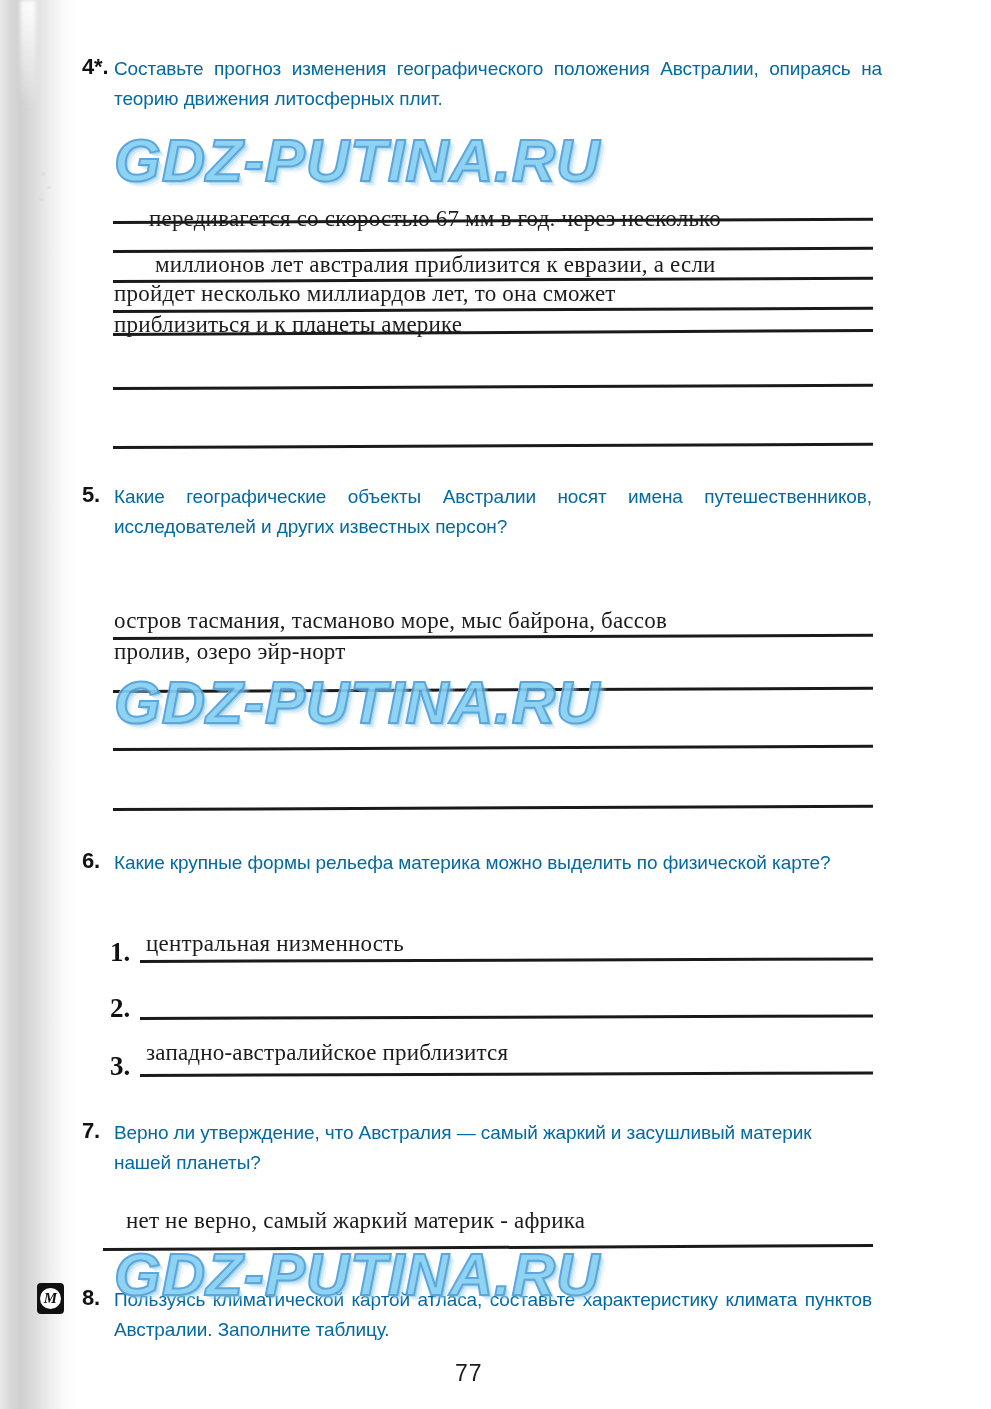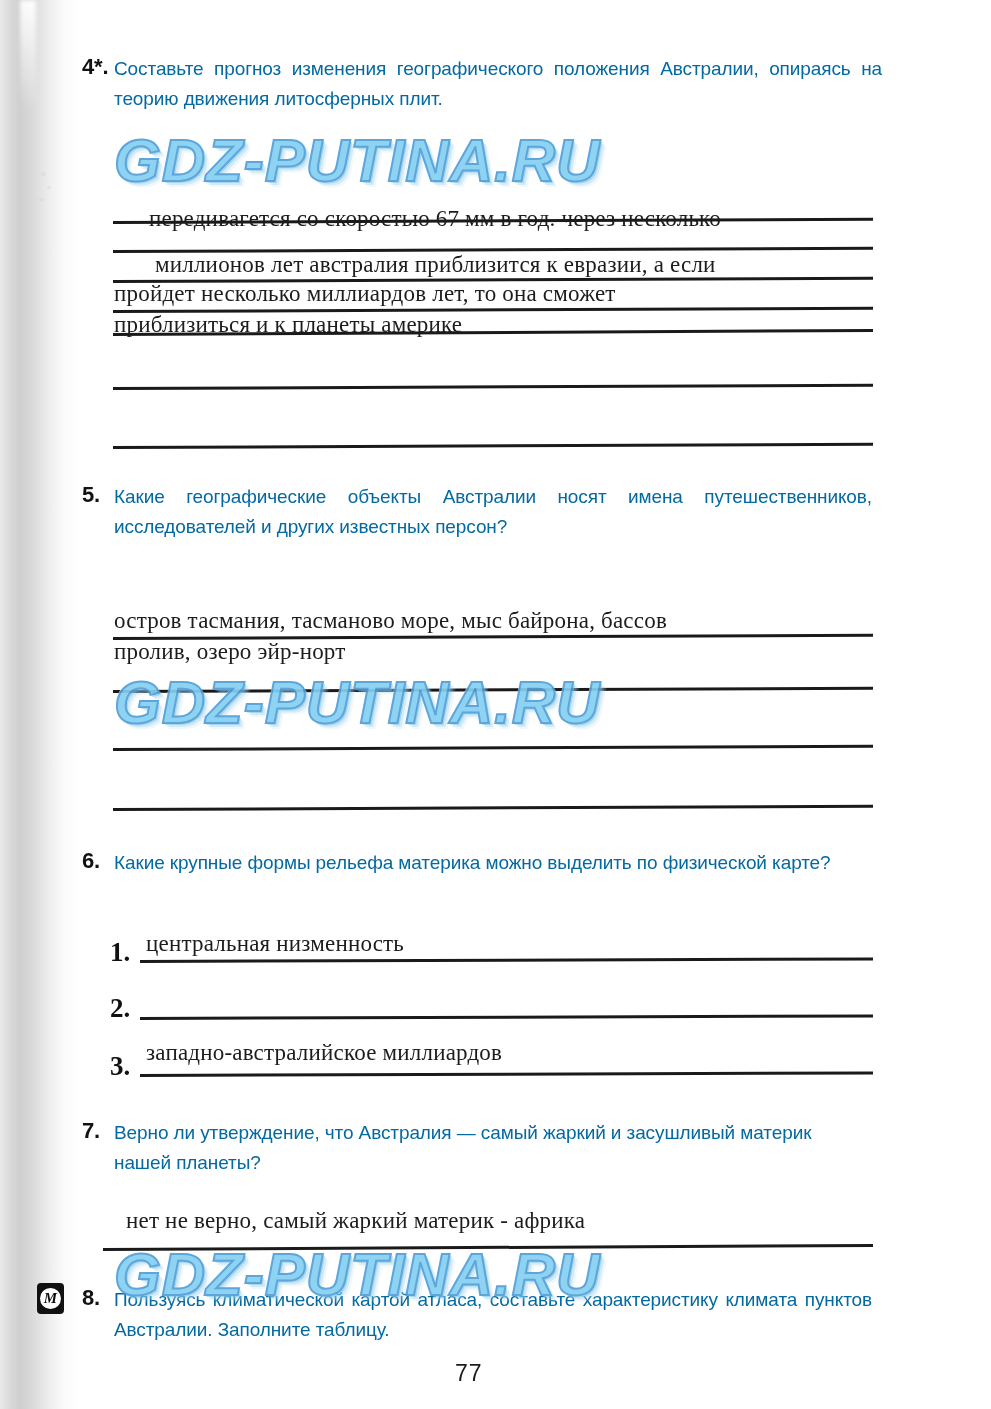--- a/index.html
+++ b/index.html
@@ -199,21 +199,21 @@
   </div>
 
   <div class="listnum" style="left:110px; top:937px;">1.</div>
   <div class="hw" style="left:146px; top:931px;">центральная низменность</div>
   <div class="rule" style="left:140px; top:960px; width:733px; transform:rotate(-0.2deg);"></div>
 
   <div class="listnum" style="left:110px; top:993px;">2.</div>
   <div class="rule" style="left:140px; top:1017px; width:733px; transform:rotate(-0.2deg);"></div>
 
   <div class="listnum" style="left:110px; top:1051px;">3.</div>
-  <div class="hw" style="left:146px; top:1040px;">западно-австралийское миллиардов</div>
+  <div class="hw" style="left:146px; top:1040px;">западно-австралийское приблизится</div>
   <div class="rule" style="left:140px; top:1074px; width:733px; transform:rotate(-0.2deg);"></div>
 
   <div class="qblock" style="left:82px; top:1118px; width:790px;">
     <div class="qnum">7.</div>
     <div class="qtext nojust">Верно ли утверждение, что Австралия — самый жаркий и засушливый материк нашей планеты?</div>
   </div>
 
   <div class="hw" style="left:126px; top:1208px;">нет не верно, самый жаркий материк - африка</div>
   <div class="rule" style="left:103px; top:1248px; width:770px; transform:rotate(-0.3deg);"></div>
 

